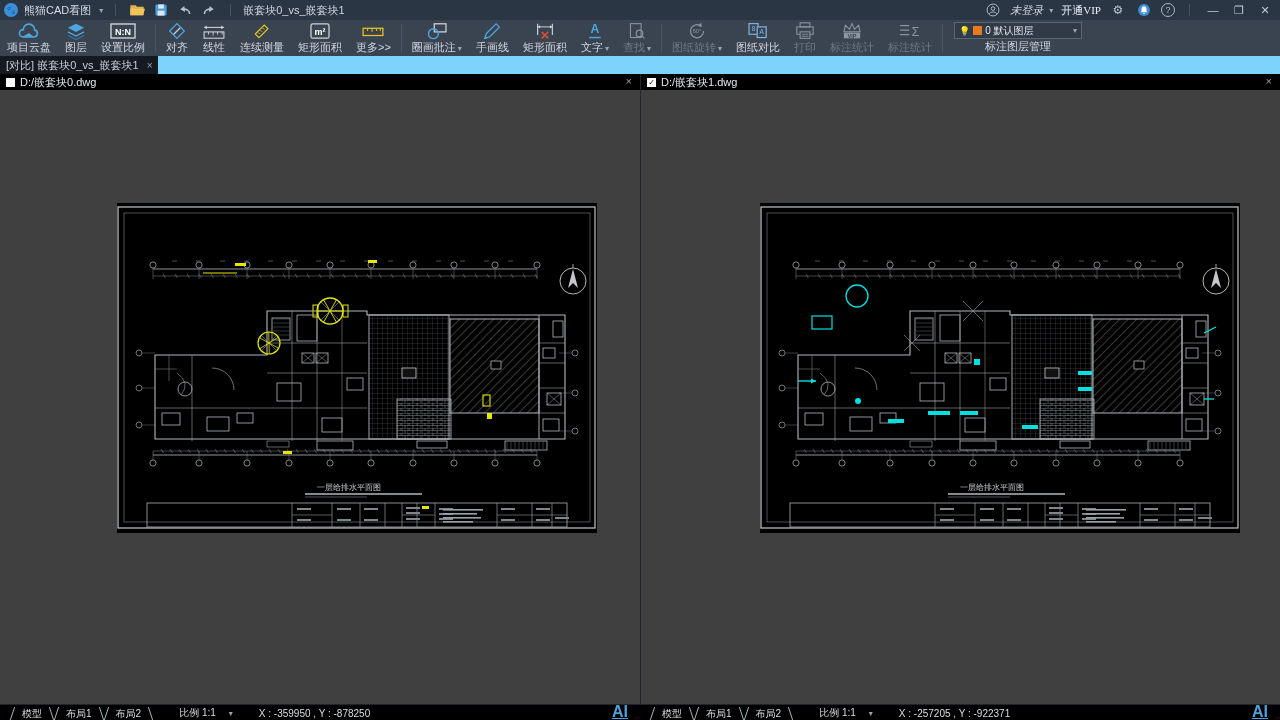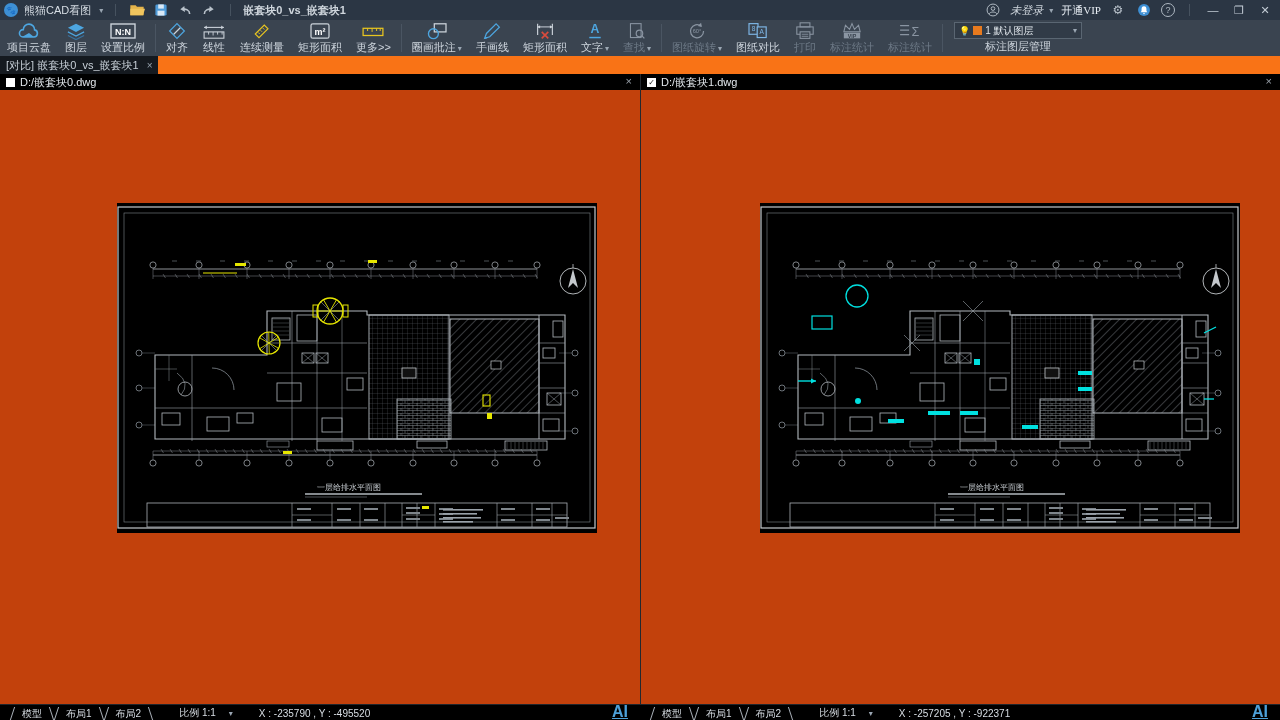--- a/index.html
+++ b/index.html
@@ -9,21 +9,21 @@
   
   .titlebar{position:absolute;left:0;top:0;width:1280px;height:20px;background:#2b3644;
             display:flex;align-items:center;font-size:11px;z-index:30;}
   .tb-left{display:flex;align-items:center;gap:6px;padding-left:4px;}
   .applogo{width:14px;height:14px;border-radius:50%;background:#3d8fd4;display:inline-flex;
            align-items:center;justify-content:center;color:#fff;font-size:8px;font-weight:bold;}
   .appname{color:#d6dde4;}
   .caret{font-size:8px;color:#9aa6b2;margin-left:2px;}
   .tb-ic{width:18px;height:16px;display:inline-flex;align-items:center;justify-content:center;cursor:pointer;}
   .tb-sep{width:1px;height:12px;background:#46525f;margin:0 6px;}
-  .doctitle{color:#cfd6dd;font-weight:bold;}
+  .doctitle{color:#cfd6dd;}
   .tb-right{margin-left:auto;display:flex;align-items:center;gap:8px;padding-right:6px;}
   .login{color:#cfd6dd;display:flex;align-items:center;gap:4px;font-style:italic;}
   .viptext{color:#e6ecf2;font-family:Liberation Serif, serif;}
   .helpcirc{width:12px;height:12px;border:1px solid #aeb8c2;border-radius:50%;font-size:9px;
             display:inline-flex;align-items:center;justify-content:center;color:#aeb8c2;}
   .winbtn{width:18px;text-align:center;color:#c3ccd5;font-size:11px;cursor:pointer;}
   
   .toolbar{position:absolute;left:0;top:20px;width:1280px;height:36px;background:#3a4450;
            display:flex;align-items:stretch;z-index:29;}
   .tbtn{display:flex;flex-direction:column;align-items:center;justify-content:flex-start;
@@ -34,26 +34,26 @@
   .tbtn .dcaret{font-size:8px;color:#9aa6b2;margin-left:2px;}
   .tsep{width:1px;background:#4a5562;margin:4px 3px;}
   .layerbox{display:flex;flex-direction:column;align-items:center;padding:2px 8px 0 8px;}
   .layersel{width:118px;height:15px;border:1px solid #5a6672;background:#313b47;display:flex;
             align-items:center;font-size:10px;gap:3px;padding:0 4px;cursor:pointer;}
   .bulb{color:#e8d24a;font-size:9px;}
   .swatch{width:9px;height:9px;background:#e87a1e;display:inline-block;}
   .layersel .caret{margin-left:auto;}
   .layerlabel{font-size:11px;color:#cfd6de;line-height:15px;}
   
-  .tabbar{position:absolute;left:0;top:56px;width:1280px;height:18px;background:#f97316;z-index:28;}
+  .tabbar{position:absolute;left:0;top:56px;width:1280px;height:18px;background:#7dd3fc;z-index:28;}
   .doctab{position:absolute;left:0;top:0;height:18px;background:#151a20;display:flex;
           align-items:center;padding:0 6px;font-size:11px;color:#c8d0d8;cursor:pointer;}
   .doctab .x{margin-left:8px;color:#97a2ad;font-size:10px;cursor:pointer;}
   
-  .panel{position:absolute;top:74px;height:630px;background:#c2410c;}
+  .panel{position:absolute;top:74px;height:630px;background:#404040;}
   .panel.left{left:0;width:640px;}
   .panel.right{left:641px;width:639px;}
   .vdivider{position:absolute;top:74px;left:640px;width:1px;height:630px;background:#23282e;}
   .phead{position:absolute;left:0;top:0;right:0;height:16px;display:flex;align-items:center;
          font-size:11px;color:#e2e7ec;padding-left:6px;gap:5px;background:#000;}
   .pcheck{width:9px;height:9px;background:#fff;display:inline-flex;align-items:center;
           justify-content:center;font-size:8px;color:#222;cursor:pointer;line-height:9px;}
   .pclose{position:absolute;right:8px;top:1px;color:#9aa2ab;font-size:11px;cursor:pointer;}
   .sheet{position:absolute;width:480px;height:330px;top:129px;}
   .panel.left .sheet{left:117px;}
@@ -317,21 +317,21 @@
           <text x="19" y="15" font-size="14" fill="#8a95a2" text-anchor="middle" font-family="sans-serif">Σ</text>
         </svg>
       </span>
       <span class="tlabel">标注统计</span>
     </div>
     <div class="tsep"></div>
     <div class="layerbox">
       <div class="layersel">
         <span class="bulb">💡</span>
         <span class="swatch"></span>
-        <span>1 默认图层</span>
+        <span>0 默认图层</span>
         <span class="caret">▾</span>
       </div>
       <span class="layerlabel">标注图层管理</span>
     </div>
   </div>
 
 <div class="tabbar">
   <div class="doctab">
     <span>[对比] 嵌套块0_vs_嵌套块1</span>
     <span class="x">×</span>
@@ -933,21 +933,21 @@
   <div class="sbhalf l">
     <div class="sbtabs" id="sbtabs-left">
         <span class="sbtab">模型</span>
         <span class="sbtab">布局1</span>
         <span class="sbtab">布局2</span>
       </div>
     <span class="sbscale">
       <span>比例 1:1</span>
         <span class="caret">▾</span>
     </span>
-    <span class="sbcoords">X : -235790 , Y : -495520</span>
+    <span class="sbcoords">X : -359950 , Y : -878250</span>
     <span class="aibadge">AI</span>
   </div>
   <div class="sbhalf r">
     <div class="sbtabs" id="sbtabs-right">
         <span class="sbtab">模型</span>
         <span class="sbtab">布局1</span>
         <span class="sbtab">布局2</span>
       </div>
     <span class="sbscale">
       <span>比例 1:1</span>

